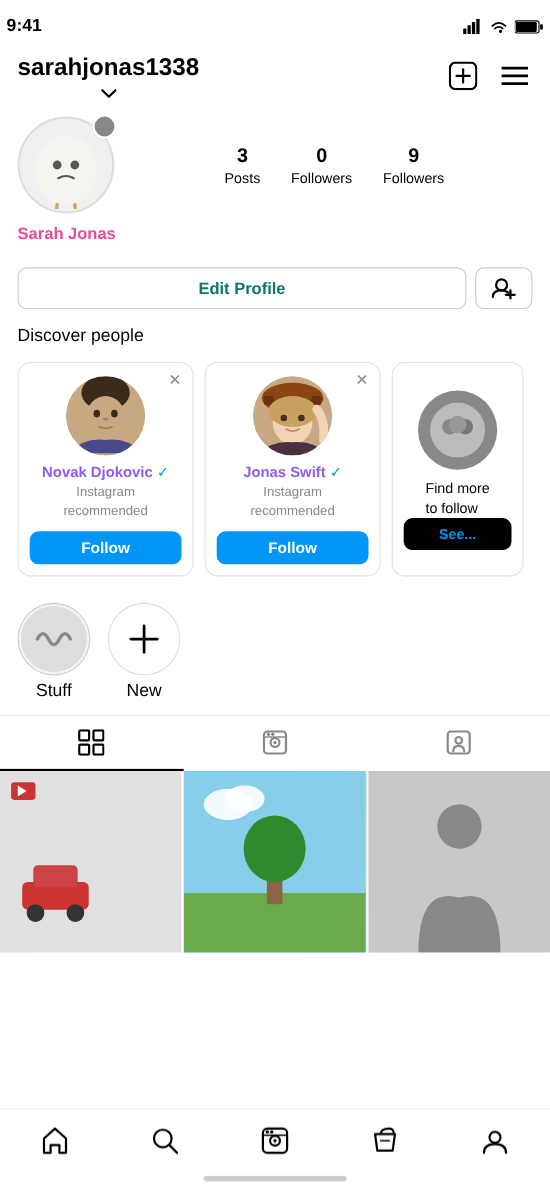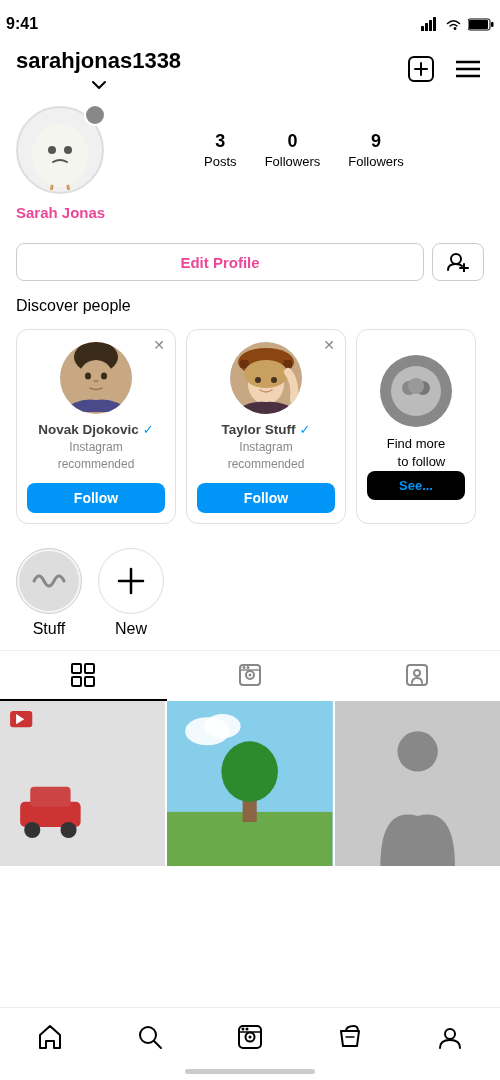--- a/index.html
+++ b/index.html
@@ -133,21 +133,21 @@
     }
     .edit-profile-btn {
       flex: 1;
       background: #fff;
       border: 1.5px solid #ccc;
       border-radius: 8px;
       padding: 8px 12px;
       font-size: 15px;
       font-weight: 600;
       cursor: pointer;
-      color: #ec4899;
+      color: #0f766e;
     }
     .add-friend-btn {
       background: #fff;
       border: 1.5px solid #ccc;
       border-radius: 8px;
       padding: 8px 14px;
       font-size: 17px;
       cursor: pointer;
       display: flex;
       align-items: center;
@@ -205,21 +205,21 @@
     }
     .card-name-row {
       display: flex;
       align-items: center;
       gap: 4px;
       margin-bottom: 2px;
     }
     .card-name {
       font-size: 13.5px;
       font-weight: 600;
-      color: #404040;
+      color: #8b5cf6;
       text-align: left;
     }
     .verified-badge {
       color: #0095f6;
       font-size: 13px;
     }
     .card-sub {
       font-size: 12px;
       color: #888;
       text-align: center;
@@ -256,21 +256,21 @@
       overflow: hidden;
       margin-bottom: 8px;
       background: #888;
       display: flex;
       align-items: center;
       justify-content: center;
     }
     .find-more-text {
       font-size: 13px;
       color: #000;
-      text-align: right;
+      text-align: left;
       font-weight: 500;
       line-height: 1.4;
     }
     .see-all-btn {
       background: #000000;
       color: #0095f6;
       border: none;
       border-radius: 8px;
       padding: 7px 10px;
       width: 100%;
@@ -553,21 +553,21 @@
           <path d="M34 43 q2 2 4 0" stroke="#d4a080" stroke-width="1" fill="none"></path>
 
           <path d="M30 48 q6 4 12 0" stroke="#cc8866" stroke-width="1.5" fill="none" stroke-linecap="round"></path>
 
           <path d="M58 30 q8 10 6 28" stroke="#f0d4b4" stroke-width="8" fill="none" stroke-linecap="round"></path>
 
           <path d="M0 72 q18-14 36-12 q18-2 36 12Z" fill="#4a3040"></path>
         </svg>
       </div>
       <div class="card-name-row">
-        <span class="card-name">Taylor Stuff</span>
+        <span class="card-name">Jonas Swift</span>
         <span class="verified-badge">✓</span>
       </div>
       <div class="card-sub">Instagram<br>recommended</div>
       <button class="follow-btn">Follow</button>
     </div>
 
     <div class="find-more-card">
       <div class="find-more-avatar">
         <svg width="50" height="50" viewBox="0 0 50 50">
           <circle cx="25" cy="25" r="25" fill="#bbb"></circle>

